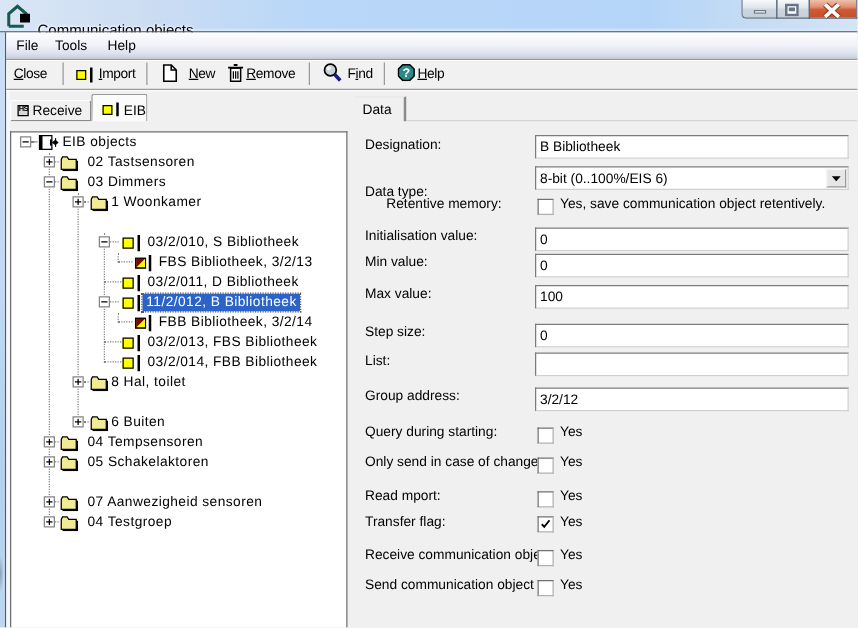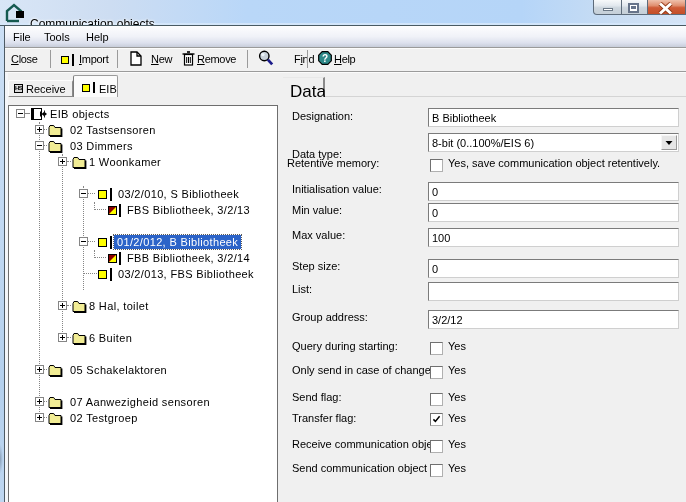--- a/index.html
+++ b/index.html
@@ -126,37 +126,37 @@
   <line x1="6.5" y1="6" x2="6.5" y2="12" stroke="#000" stroke-width="1"></line>
   <line x1="8.3" y1="6" x2="8.3" y2="12" stroke="#000" stroke-width="1"></line>
 </svg>
 <div class="abs tbtext" style="left:197px"><span class="u">R</span>emove</div>
 <div class="abs tbsep" style="left:247px"></div>
 <svg class="abs" style="left:258px;top:50px" width="17" height="18" viewBox="0 0 17 18">
 <circle cx="6.3" cy="6" r="4.7" fill="#c9d2da" stroke="#000" stroke-width="1.4"></circle>
 <circle cx="4.9" cy="4.6" r="1.7" fill="#eef5fa" stroke="none"></circle>
 <line x1="9.8" y1="9.6" x2="14.2" y2="14.4" stroke="#1b1b8a" stroke-width="2.8"></line>
 </svg>
-<div class="abs tbtext" style="left:294px">F<span class="u">i</span>nd</div>
+<div class="abs tbtext" style="left:278px">F<span class="u">i</span>nd</div>
 <div class="abs tbsep" style="left:307px"></div>
 <svg class="abs" style="left:318px;top:51px" width="14" height="14" viewBox="0 0 14 14">
   <polygon points="4.2,0.7 9.8,0.7 13.3,4.2 13.3,9.8 9.8,13.3 4.2,13.3 0.7,9.8 0.7,4.2" fill="#2d8888" stroke="#000" stroke-width="1.2"></polygon>
   <text x="7" y="10.5" font-size="10" font-weight="bold" fill="#fff" text-anchor="middle" font-family="Liberation Sans">?</text>
 </svg>
 <div class="abs tbtext" style="left:334px"><span class="u">H</span>elp</div>
 
 <div class="abs tab" id="tab-internal"></div>
 <div class="abs" style="left:14px;top:84px;width:9px;height:9px;border:1px solid #000;box-sizing:border-box;background:#d9d9d9;font-size:6px;font-weight:bold;text-align:center;line-height:7px;letter-spacing:-0.5px">HS</div>
 <div class="abs" style="left:26px;top:83px;font-size:11px">Receive</div>
 <div class="abs tab" id="tab-eib"></div>
 <div class="abs" style="left:82px;top:84px;width:8px;height:8px;background:#ffff00;border:1px solid #000;box-sizing:border-box"></div>
 <div class="abs" style="left:93px;top:82px;width:2px;height:11px;background:#000"></div>
 <div class="abs" style="left:99px;top:83px;font-size:11px">EIB</div>
 <div class="abs tab" id="tab-data"></div>
-<div class="abs" style="left:290px;top:82px;font-size:17px">Data</div>
+<div class="abs" style="left:290px;top:82px;font-size:11px">Data</div>
 <div class="abs" id="dataline"></div>
 
 <div class="abs" id="tree"></div>
 <div class="abs" id="treeinner" style="left:9px;top:106px;width:268px;height:396px;overflow:hidden;font-size:11px">
 <div class="vdots" style="left:30px;top:16px;height:296px"></div>
 <div class="vdots" style="left:53px;top:48px;height:184px"></div>
 <div class="vdots" style="left:74px;top:80px;height:104px"></div>
 <div class="vdots" style="left:85px;top:96px;height:8px"></div>
 <div class="vdots" style="left:85px;top:144px;height:8px"></div>
 <div class="trow" style="left:0;top:0px;width:268px">
@@ -222,45 +222,57 @@
 <div class="trow" style="left:0;top:96px;width:268px">
 <div class="hdots" style="left:85px;top:7px;width:12px"></div>
 <svg style="position:absolute;left:99px;top:4px" width="9" height="9" viewBox="0 0 9 9">
 <rect x="0.5" y="0.5" width="8" height="8" fill="#ffff00" stroke="#000" stroke-width="1"></rect>
 <polygon points="1,1 8,1 1,8" fill="#8b0000"></polygon>
 <rect x="0.5" y="0.5" width="8" height="8" fill="none" stroke="#000" stroke-width="1"></rect>
 </svg>
 <div class="bar" style="left:110px;top:2px"></div>
 <div class="tlabel" style="left:118px">FBS Bibliotheek, 3/2/13</div>
 </div>
+<div class="trow" style="left:0;top:112px;width:268px">
+<div class="hdots" style="left:74px;top:7px;width:22px"></div>
+<div class="ysq" style="left:89px;top:4px"></div>
+<div class="bar" style="left:101px;top:2px"></div>
+<div class="tlabel" style="left:109px">03/2/011, D Bibliotheek</div>
+</div>
 <div class="trow" style="left:0;top:128px;width:268px">
 <div class="expbox" style="left:70px;top:3px">
         <span class="h"></span>
       </div>
 <div class="hdots" style="left:79px;top:7px;width:7px"></div>
 <div class="ysq" style="left:89px;top:4px"></div>
 <div class="bar" style="left:101px;top:2px"></div>
-<div class="tlabel sel" style="left:105px">01/2/012, B Bibliotheek</div>
+<div class="tlabel sel" style="left:105px">11/2/012, B Bibliotheek</div>
 </div>
 <div class="trow" style="left:0;top:144px;width:268px">
 <div class="hdots" style="left:85px;top:7px;width:12px"></div>
 <svg style="position:absolute;left:99px;top:4px" width="9" height="9" viewBox="0 0 9 9">
 <rect x="0.5" y="0.5" width="8" height="8" fill="#ffff00" stroke="#000" stroke-width="1"></rect>
 <polygon points="1,1 8,1 1,8" fill="#8b0000"></polygon>
 <rect x="0.5" y="0.5" width="8" height="8" fill="none" stroke="#000" stroke-width="1"></rect>
 </svg>
 <div class="bar" style="left:110px;top:2px"></div>
 <div class="tlabel" style="left:118px">FBB Bibliotheek, 3/2/14</div>
 </div>
 <div class="trow" style="left:0;top:160px;width:268px">
 <div class="hdots" style="left:74px;top:7px;width:22px"></div>
 <div class="ysq" style="left:89px;top:4px"></div>
 <div class="bar" style="left:101px;top:2px"></div>
 <div class="tlabel" style="left:109px">03/2/013, FBS Bibliotheek</div>
 </div>
+<div class="trow" style="left:0;top:176px;width:268px">
+<div class="hdots" style="left:74px;top:7px;width:22px"></div>
+<div class="ysq" style="left:89px;top:4px"></div>
+<div class="bar" style="left:101px;top:2px"></div>
+<div class="tlabel" style="left:109px">03/2/014, FBB Bibliotheek</div>
+</div>
 <div class="trow" style="left:0;top:192px;width:268px">
 <div class="expbox" style="left:49px;top:3px">
         <span class="h"></span>
         <span class="v"></span>
       </div>
 <div class="hdots" style="left:58px;top:7px;width:4px"></div>
 <svg style="position:absolute;left:63px;top:2px" width="15" height="13" viewBox="0 0 15 13">
 <path d="M1 3.5 L1 11.5 L13 11.5 L13 3.5 L7 3.5 L5.7 1.5 L2 1.5 Z" fill="#f1ec94" stroke="#000" stroke-width="1"></path>
 <path d="M13.7 4.6 L13.7 12.3 L2 12.3" fill="none" stroke="#000" stroke-width="1.4"></path>
 </svg>
@@ -271,20 +283,32 @@
         <span class="h"></span>
         <span class="v"></span>
       </div>
 <div class="hdots" style="left:58px;top:7px;width:4px"></div>
 <svg style="position:absolute;left:63px;top:2px" width="15" height="13" viewBox="0 0 15 13">
 <path d="M1 3.5 L1 11.5 L13 11.5 L13 3.5 L7 3.5 L5.7 1.5 L2 1.5 Z" fill="#f1ec94" stroke="#000" stroke-width="1"></path>
 <path d="M13.7 4.6 L13.7 12.3 L2 12.3" fill="none" stroke="#000" stroke-width="1.4"></path>
 </svg>
 <div class="tlabel" style="left:80px">6 Buiten</div>
 </div>
+<div class="trow" style="left:0;top:240px;width:268px">
+<div class="expbox" style="left:26px;top:3px">
+        <span class="h"></span>
+        <span class="v"></span>
+      </div>
+<div class="hdots" style="left:35px;top:7px;width:3px"></div>
+<svg style="position:absolute;left:39px;top:2px" width="15" height="13" viewBox="0 0 15 13">
+<path d="M1 3.5 L1 11.5 L13 11.5 L13 3.5 L7 3.5 L5.7 1.5 L2 1.5 Z" fill="#f1ec94" stroke="#000" stroke-width="1"></path>
+<path d="M13.7 4.6 L13.7 12.3 L2 12.3" fill="none" stroke="#000" stroke-width="1.4"></path>
+</svg>
+<div class="tlabel" style="left:61px">04 Tempsensoren</div>
+</div>
 <div class="trow" style="left:0;top:256px;width:268px">
 <div class="expbox" style="left:26px;top:3px">
         <span class="h"></span>
         <span class="v"></span>
       </div>
 <div class="hdots" style="left:35px;top:7px;width:3px"></div>
 <svg style="position:absolute;left:39px;top:2px" width="15" height="13" viewBox="0 0 15 13">
 <path d="M1 3.5 L1 11.5 L13 11.5 L13 3.5 L7 3.5 L5.7 1.5 L2 1.5 Z" fill="#f1ec94" stroke="#000" stroke-width="1"></path>
 <path d="M13.7 4.6 L13.7 12.3 L2 12.3" fill="none" stroke="#000" stroke-width="1.4"></path>
 </svg>
@@ -305,56 +329,56 @@
 <div class="trow" style="left:0;top:304px;width:268px">
 <div class="expbox" style="left:26px;top:3px">
         <span class="h"></span>
         <span class="v"></span>
       </div>
 <div class="hdots" style="left:35px;top:7px;width:3px"></div>
 <svg style="position:absolute;left:39px;top:2px" width="15" height="13" viewBox="0 0 15 13">
 <path d="M1 3.5 L1 11.5 L13 11.5 L13 3.5 L7 3.5 L5.7 1.5 L2 1.5 Z" fill="#f1ec94" stroke="#000" stroke-width="1"></path>
 <path d="M13.7 4.6 L13.7 12.3 L2 12.3" fill="none" stroke="#000" stroke-width="1.4"></path>
 </svg>
-<div class="tlabel" style="left:61px">02 Testgroep</div>
+<div class="tlabel" style="left:61px">04 Testgroep</div>
 </div>
 </div>
 
 <div class="abs" id="form" style="left:283px;top:97px;width:403px;height:405px;overflow:hidden">
 <div class="abs flabel" style="left:9px;top:13px">Designation:</div>
 <div class="abs finput" style="left:145px;top:11px;width:251px;height:19px">B Bibliotheek</div>
 <div class="abs flabel" style="left:9px;top:51px">Data type:</div>
 <div class="abs finput" style="left:145px;top:36px;width:251px;height:19px">8-bit (0..100%/EIS 6)</div>
 <div class="abs" style="left:378px;top:38px;width:16px;height:15px;background:#e6e6e6;border:1px solid #999;box-sizing:border-box;border-top-color:#f6f6f6;border-left-color:#f6f6f6">
 <svg width="14" height="13" viewBox="0 0 14 13" style="position:absolute;left:0;top:0">
         <polygon points="3.5,5 10.5,5 7,9" fill="#000"></polygon>
       </svg>
     </div>
-<div class="abs flabel" style="left:4px;top:60px">Retentive memory:</div>
+<div class="abs flabel" style="left:26px;top:60px">Retentive memory:</div>
 <div class="abs cb" style="left:147px;top:62px"></div>
 <div class="abs flabel" style="left:165px;top:60px">Yes, save communication object retentively.</div>
 <div class="abs flabel" style="left:9px;top:86px">Initialisation value:</div>
 <div class="abs finput" style="left:145px;top:85px;width:251px;height:19px">0</div>
 <div class="abs flabel" style="left:9px;top:107px">Min value:</div>
 <div class="abs finput" style="left:145px;top:106px;width:251px;height:19px">0</div>
 <div class="abs flabel" style="left:9px;top:132px">Max value:</div>
 <div class="abs finput" style="left:145px;top:131px;width:251px;height:19px">100</div>
 <div class="abs flabel" style="left:9px;top:163px">Step size:</div>
 <div class="abs finput" style="left:145px;top:162px;width:251px;height:19px">0</div>
 <div class="abs flabel" style="left:9px;top:186px">List:</div>
 <div class="abs finput" style="left:145px;top:185px;width:251px;height:19px"></div>
 <div class="abs flabel" style="left:9px;top:214px">Group address:</div>
 <div class="abs finput" style="left:145px;top:213px;width:251px;height:19px">3/2/12</div>
 <div class="abs flabel" style="left:9px;top:243px">Query during starting:</div>
 <div class="abs cb" style="left:147px;top:245px"></div>
 <div class="abs flabel" style="left:165px;top:243px">Yes</div>
 <div class="abs flabel" style="left:9px;top:267px;width:138px;overflow:hidden">Only send in case of change:</div>
 <div class="abs cb" style="left:147px;top:269px"></div>
 <div class="abs flabel" style="left:165px;top:267px">Yes</div>
-<div class="abs flabel" style="left:9px;top:294px">Send flag:</div>
+<div class="abs flabel" style="left:9px;top:294px">Read mport:</div>
 <div class="abs cb" style="left:147px;top:296px"></div>
 <div class="abs flabel" style="left:165px;top:294px">Yes</div>
 <div class="abs flabel" style="left:9px;top:315px">Transfer flag:</div>
 <div class="abs cb" style="left:147px;top:316px">
       <svg width="11" height="11" viewBox="0 0 11 11" style="position:absolute;left:0;top:0">
         <polyline points="2.4,5.4 4.4,7.4 8.6,2.2" fill="none" stroke="#000" stroke-width="1.5"></polyline>
       </svg>
     </div>
 <div class="abs flabel" style="left:165px;top:315px">Yes</div>
 <div class="abs flabel" style="left:9px;top:341px;width:138px;overflow:hidden">Receive communication object</div>

